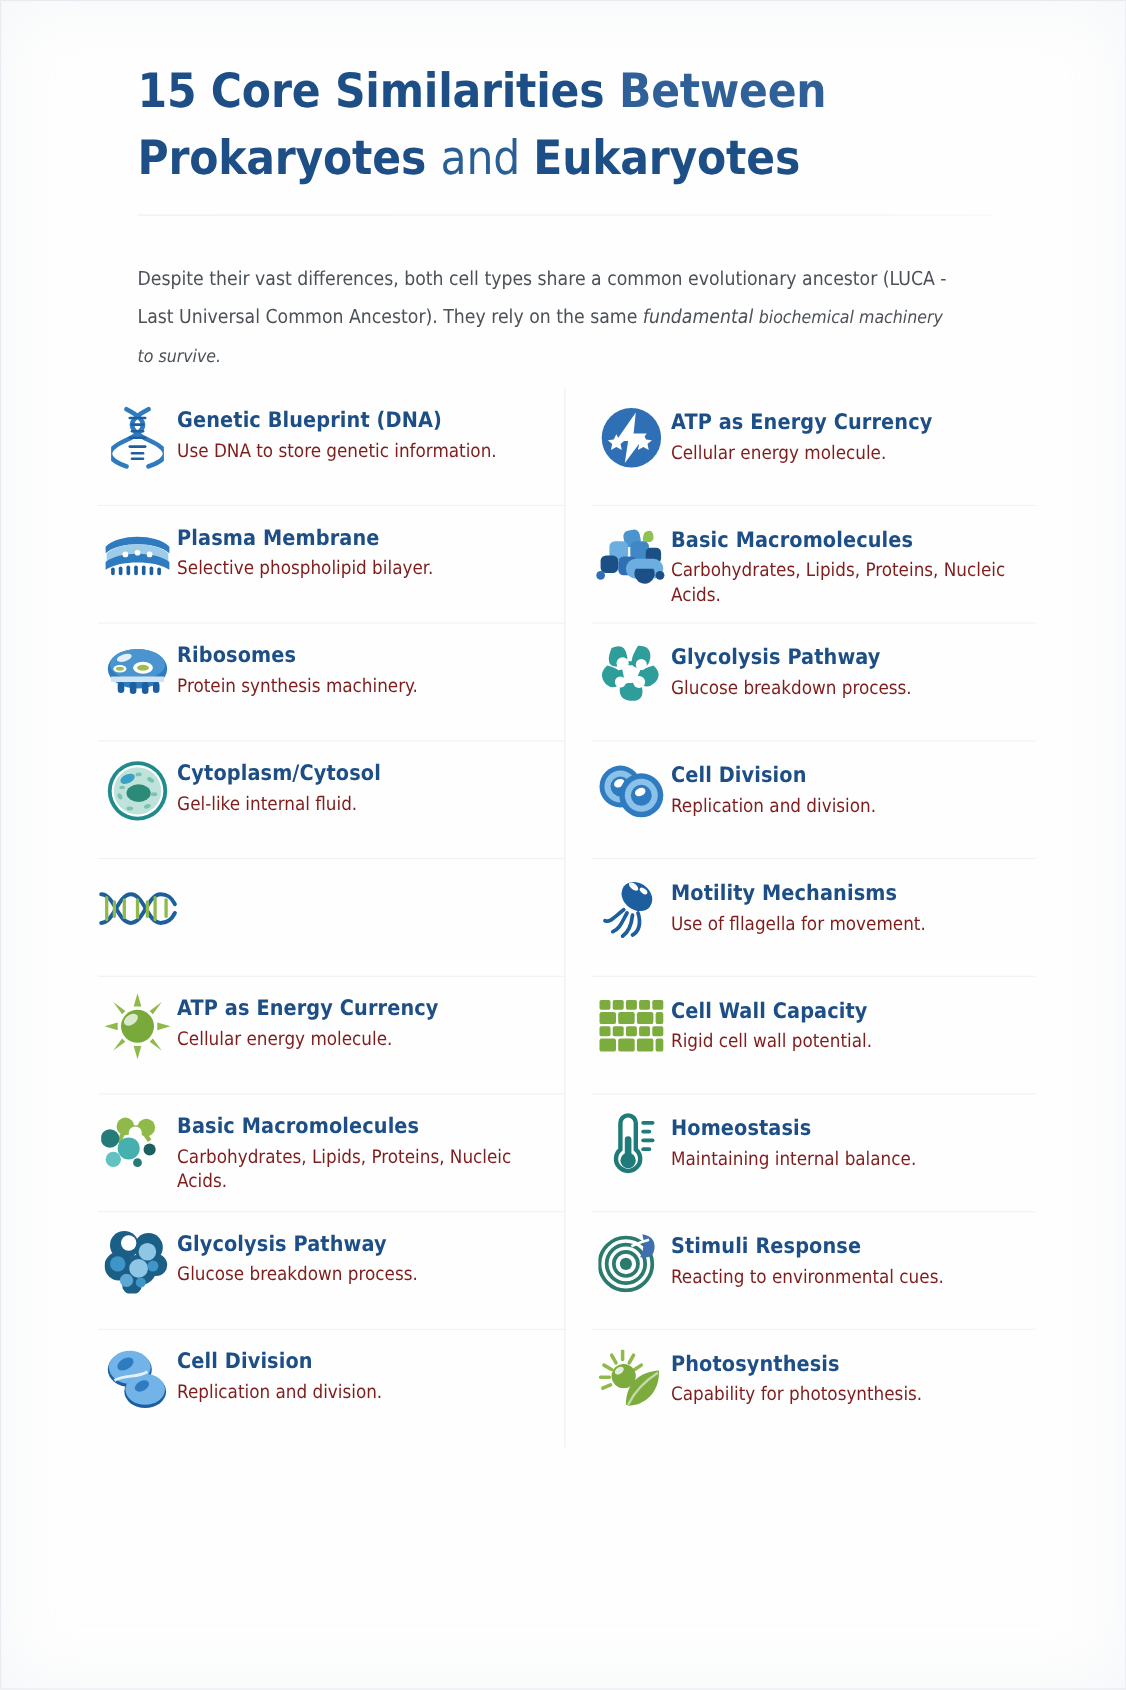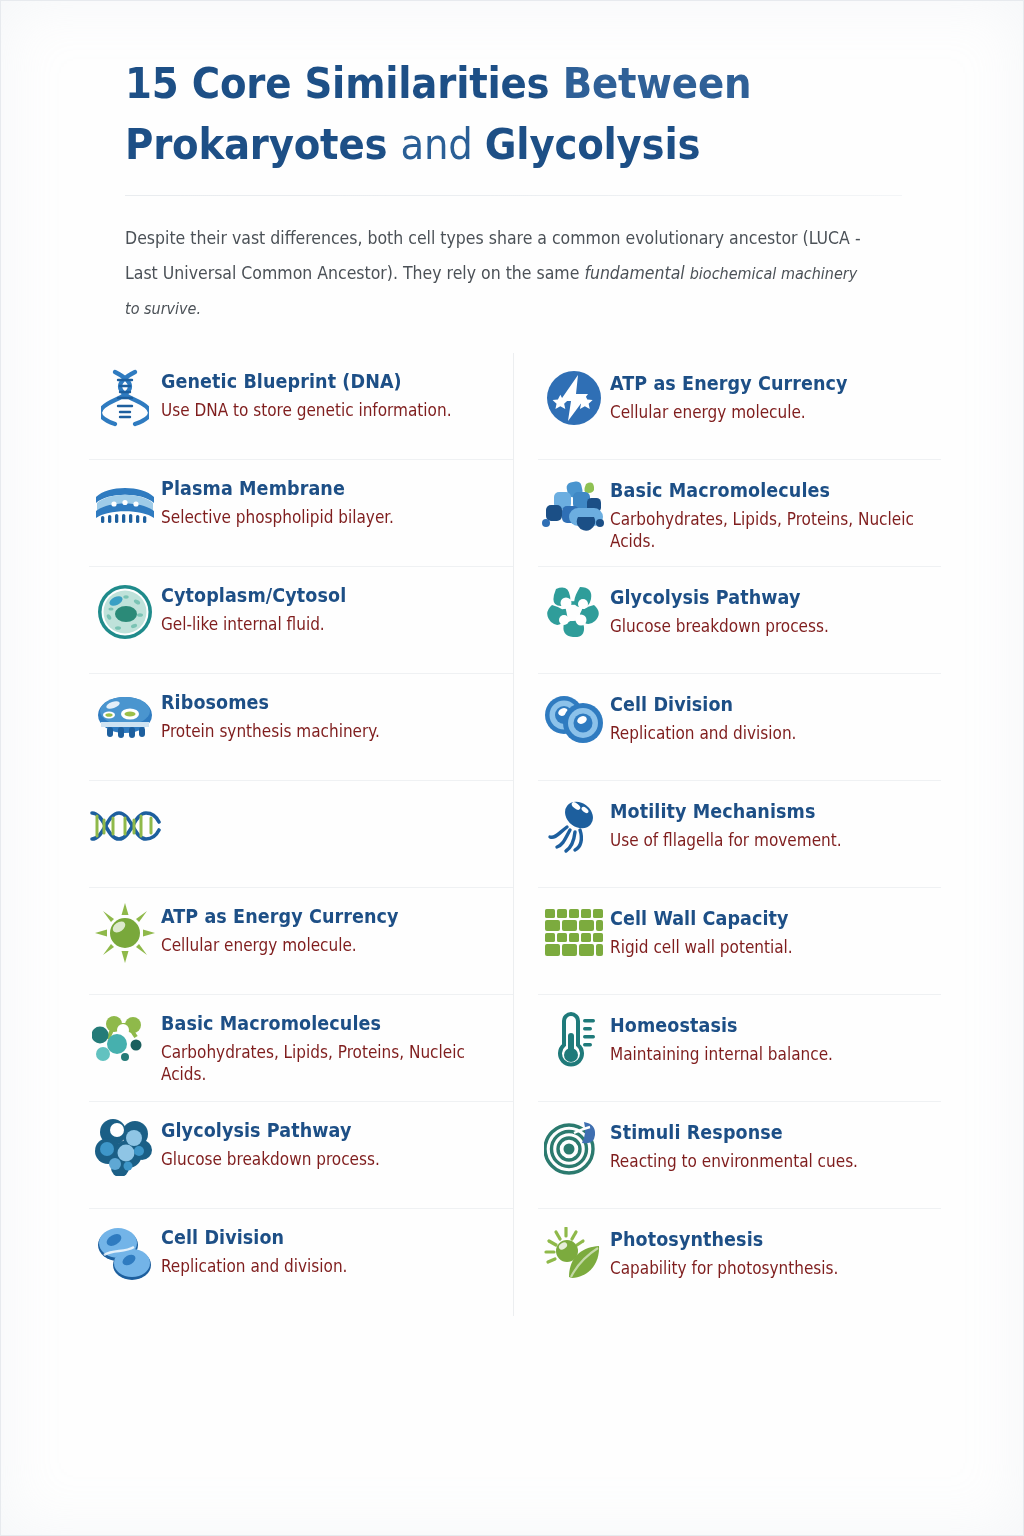--- a/index.html
+++ b/index.html
@@ -40,21 +40,21 @@
 
   .title-rule {
     margin-top:20px;
     height:1px;
     width:777px;
     background:linear-gradient(to right,#e9ecef 0%, #eceff2 60%, #f3f5f7 100%);
   }
 
   
   .subtitle {
-    margin-top:25px;
+    margin-top:41px;
     width:745px;
     font-family:"DejaVu Sans Condensed","Liberation Sans Narrow","Liberation Sans", sans-serif;
     font-size:17.5px;
     font-weight:400;
     line-height:2.0;
     color:#4b5157;
   }
   .subtitle .sb-em { font-style:italic; }
   .subtitle .sb-sm { font-size:16px; font-style:italic; }
 
@@ -114,21 +114,21 @@
   .col-right .item .texts { padding-top:5px; }
 </style>
 </head>
 <body>
 
 <div class="page">
 
   <div class="content">
     <div class="title">
       <span>15 Core Similarities </span><span class="t-reg">Between</span><br>
-      <span>Prokaryotes </span><span class="t-light">and </span><span>Glycolysis</span>
+      <span>Prokaryotes </span><span class="t-light">and </span><span>Eukaryotes</span>
     </div>
     <div class="title-rule"></div>
     <div class="subtitle">
       <span>Despite their vast differences, both cell types share a common evolutionary ancestor (LUCA - Last Universal Common Ancestor). They rely on the same </span><span class="sb-em">fundamental </span><span class="sb-sm">biochemical machinery to survive.</span>
     </div>
   </div>
 
   <div class="grid">
 
     <div class="col col-left">
@@ -175,20 +175,45 @@
               <rect x="28" y="33" width="3.3" height="9" rx="1.6"></rect>
               <rect x="35" y="33" width="3.3" height="9" rx="1.6"></rect>
               <rect x="42" y="34" width="3.3" height="8" rx="1.6"></rect>
               <rect x="49" y="35" width="3.3" height="7" rx="1.6"></rect>
             </g>
           </svg>
         </div>
         <div class="texts">
           <div class="i-title">Plasma Membrane</div>
           <div class="i-desc">Selective phospholipid bilayer.</div>
+        </div>
+      </div>
+
+      <div class="item">
+        <div class="icon-wrap">
+          <svg width="60" height="50" viewBox="0 0 60 50">
+            <ellipse cx="30" cy="21" rx="27" ry="18" fill="#2f7bc0"></ellipse>
+            <ellipse cx="30" cy="17" rx="25" ry="14" fill="#4a95cf"></ellipse>
+            <ellipse cx="18" cy="11" rx="7" ry="3.2" fill="#ffffff" opacity=".85" transform="rotate(-18 18 11)"></ellipse>
+            <ellipse cx="35" cy="20" rx="9" ry="5.5" fill="#ffffff"></ellipse>
+            <ellipse cx="35" cy="20" rx="5.5" ry="2.6" fill="#9bbf4a"></ellipse>
+            <ellipse cx="14" cy="21" rx="6" ry="3.4" fill="#ffffff"></ellipse>
+            <ellipse cx="14" cy="21" rx="3.6" ry="1.8" fill="#9bbf4a"></ellipse>
+            <path d="M6 28 H54 V33 H6 Z" fill="#cfe3f2"></path>
+            <g fill="#1d5f9e">
+              <rect x="12" y="33" width="6" height="10" rx="3"></rect>
+              <rect x="23" y="33" width="6" height="11" rx="3"></rect>
+              <rect x="34" y="33" width="6" height="11" rx="3"></rect>
+              <rect x="44" y="33" width="6" height="10" rx="3"></rect>
+            </g>
+          </svg>
+        </div>
+        <div class="texts">
+          <div class="i-title">Ribosomes</div>
+          <div class="i-desc">Protein synthesis machinery.</div>
         </div>
       </div>
 
       <div class="item">
         <div class="icon-wrap">
           <svg width="58" height="58" viewBox="0 0 58 58">
             <circle cx="29" cy="29" r="27" fill="#1f8b8b"></circle>
             <circle cx="29" cy="29" r="23.5" fill="#ffffff"></circle>
             <circle cx="29" cy="29" r="21.5" fill="#bfe2da"></circle>
             <ellipse cx="30" cy="31" rx="11" ry="8" fill="#2b8a78"></ellipse>
@@ -205,45 +230,20 @@
           </svg>
         </div>
         <div class="texts">
           <div class="i-title">Cytoplasm/Cytosol</div>
           <div class="i-desc">Gel-like internal fluid.</div>
         </div>
       </div>
 
       <div class="item">
         <div class="icon-wrap">
-          <svg width="60" height="50" viewBox="0 0 60 50">
-            <ellipse cx="30" cy="21" rx="27" ry="18" fill="#2f7bc0"></ellipse>
-            <ellipse cx="30" cy="17" rx="25" ry="14" fill="#4a95cf"></ellipse>
-            <ellipse cx="18" cy="11" rx="7" ry="3.2" fill="#ffffff" opacity=".85" transform="rotate(-18 18 11)"></ellipse>
-            <ellipse cx="35" cy="20" rx="9" ry="5.5" fill="#ffffff"></ellipse>
-            <ellipse cx="35" cy="20" rx="5.5" ry="2.6" fill="#9bbf4a"></ellipse>
-            <ellipse cx="14" cy="21" rx="6" ry="3.4" fill="#ffffff"></ellipse>
-            <ellipse cx="14" cy="21" rx="3.6" ry="1.8" fill="#9bbf4a"></ellipse>
-            <path d="M6 28 H54 V33 H6 Z" fill="#cfe3f2"></path>
-            <g fill="#1d5f9e">
-              <rect x="12" y="33" width="6" height="10" rx="3"></rect>
-              <rect x="23" y="33" width="6" height="11" rx="3"></rect>
-              <rect x="34" y="33" width="6" height="11" rx="3"></rect>
-              <rect x="44" y="33" width="6" height="10" rx="3"></rect>
-            </g>
-          </svg>
-        </div>
-        <div class="texts">
-          <div class="i-title">Ribosomes</div>
-          <div class="i-desc">Protein synthesis machinery.</div>
-        </div>
-      </div>
-
-      <div class="item">
-        <div class="icon-wrap">
           <svg width="72" height="42" viewBox="0 0 72 42">
             <g fill="none" stroke="#1d5f9e" stroke-width="3.6" stroke-linecap="round">
               <path d="M3 8 C15 8,18 34,30 34 C42 34,45 8,57 8 C65 8,68 13,70 17"></path>
               <path d="M3 34 C15 34,18 8,30 8 C42 8,45 34,57 34 C65 34,68 29,70 25"></path>
             </g>
             <g stroke="#8fb94a" stroke-width="3" stroke-linecap="round">
               <line x1="8" y1="11" x2="8" y2="31"></line>
               <line x1="15" y1="15" x2="15" y2="28"></line>
               <line x1="24" y1="13" x2="24" y2="29"></line>
               <line x1="36" y1="13" x2="36" y2="29"></line>

